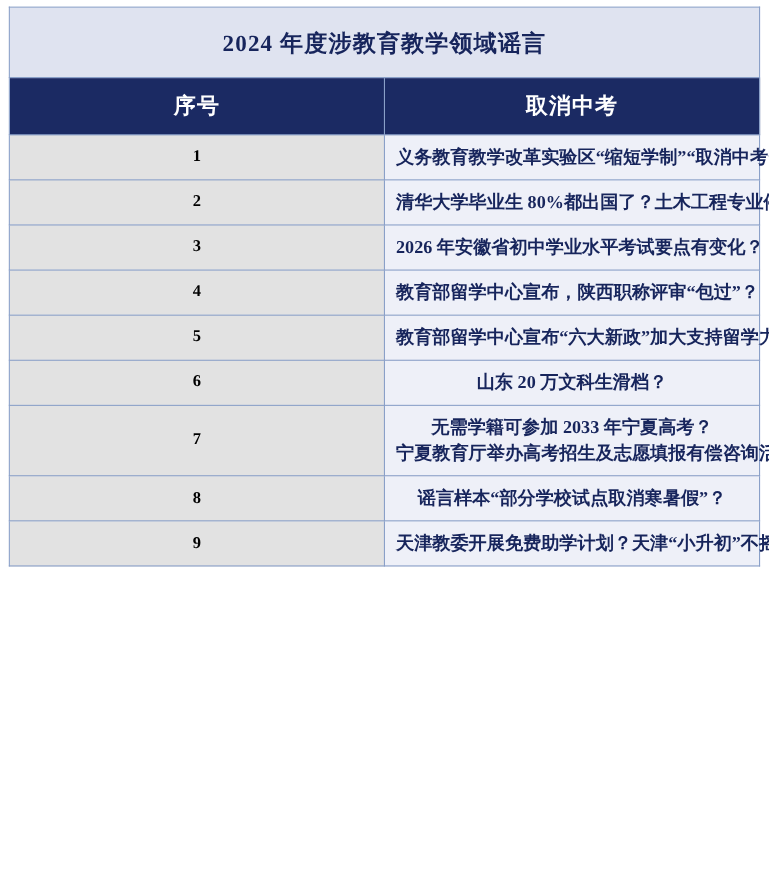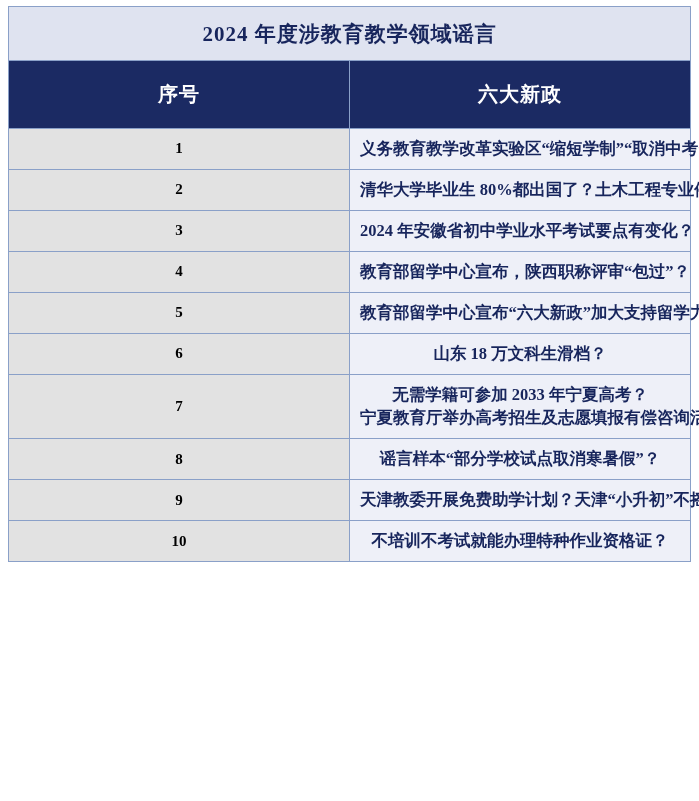--- a/index.html
+++ b/index.html
@@ -29,32 +29,32 @@
     box-sizing: border-box;
   }
   
   .title-cell {
     background: #dfe3f0;
     color: #17255c;
     text-align: center;
     font-size: 21px;
     font-weight: bold;
     letter-spacing: 1px;
-    height: 54px;
+    height: 64px;
     vertical-align: middle;
     border: 1px solid #8aa0c8;
   }
   
   .hdr-cell {
     background: #1b2a63;
     color: #ffffff;
     text-align: center;
     font-size: 20px;
     font-weight: bold;
-    height: 68px;
+    height: 52px;
     vertical-align: middle;
     letter-spacing: 1px;
   }
   .hdr-index {
     width: 62px;
   }
   
   .idx-cell {
     background: #e2e2e2;
     color: #000000;
@@ -83,62 +83,62 @@
 <body>
 
 <div class="page">
   <table class="rumor-table">
     <tbody>
       <tr>
         <td class="title-cell" colspan="2">2024 年度涉教育教学领域谣言</td>
       </tr>
       <tr>
         <td class="hdr-cell hdr-index">序号</td>
-        <td class="hdr-cell">六大新政</td>
+        <td class="hdr-cell">取消中考</td>
       </tr>
 
       <tr>
         <td class="idx-cell">1</td>
         <td class="sample-cell">
           <span class="line">义务教育教学改革实验区“缩短学制”“取消中考”？</span>
         </td>
       </tr>
 
       <tr>
         <td class="idx-cell">2</td>
         <td class="sample-cell">
           <span class="line">清华大学毕业生 80%都出国了？土木工程专业停招？</span>
         </td>
       </tr>
 
       <tr>
         <td class="idx-cell">3</td>
         <td class="sample-cell">
-          <span class="line">2024 年安徽省初中学业水平考试要点有变化？</span>
+          <span class="line">2026 年安徽省初中学业水平考试要点有变化？</span>
         </td>
       </tr>
 
       <tr>
         <td class="idx-cell">4</td>
         <td class="sample-cell">
           <span class="line">教育部留学中心宣布，陕西职称评审“包过”？</span>
         </td>
       </tr>
 
       <tr>
         <td class="idx-cell">5</td>
         <td class="sample-cell">
           <span class="line">教育部留学中心宣布“六大新政”加大支持留学力度？</span>
         </td>
       </tr>
 
       <tr>
         <td class="idx-cell">6</td>
         <td class="sample-cell">
-          <span class="line">山东 18 万文科生滑档？</span>
+          <span class="line">山东 20 万文科生滑档？</span>
         </td>
       </tr>
 
       <tr>
         <td class="idx-cell">7</td>
         <td class="sample-cell">
           <span class="line">无需学籍可参加 2033 年宁夏高考？</span>
           <span class="line">宁夏教育厅举办高考招生及志愿填报有偿咨询活动？</span>
         </td>
       </tr>
@@ -150,21 +150,15 @@
         </td>
       </tr>
 
       <tr>
         <td class="idx-cell">9</td>
         <td class="sample-cell">
           <span class="line">天津教委开展免费助学计划？天津“小升初”不摇号了？</span>
         </td>
       </tr>
 
-      <tr>
-        <td class="idx-cell">10</td>
-        <td class="sample-cell">
-          <span class="line">不培训不考试就能办理特种作业资格证？</span>
-        </td>
-      </tr>
     </tbody>
   </table>
 </div>
 
 </body></html>

